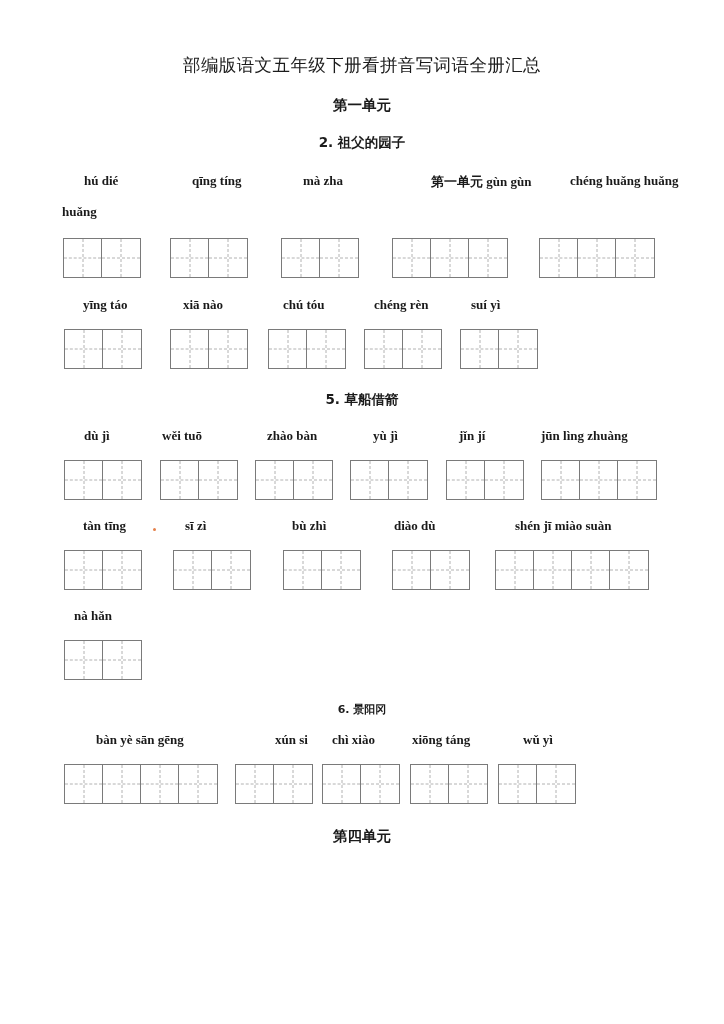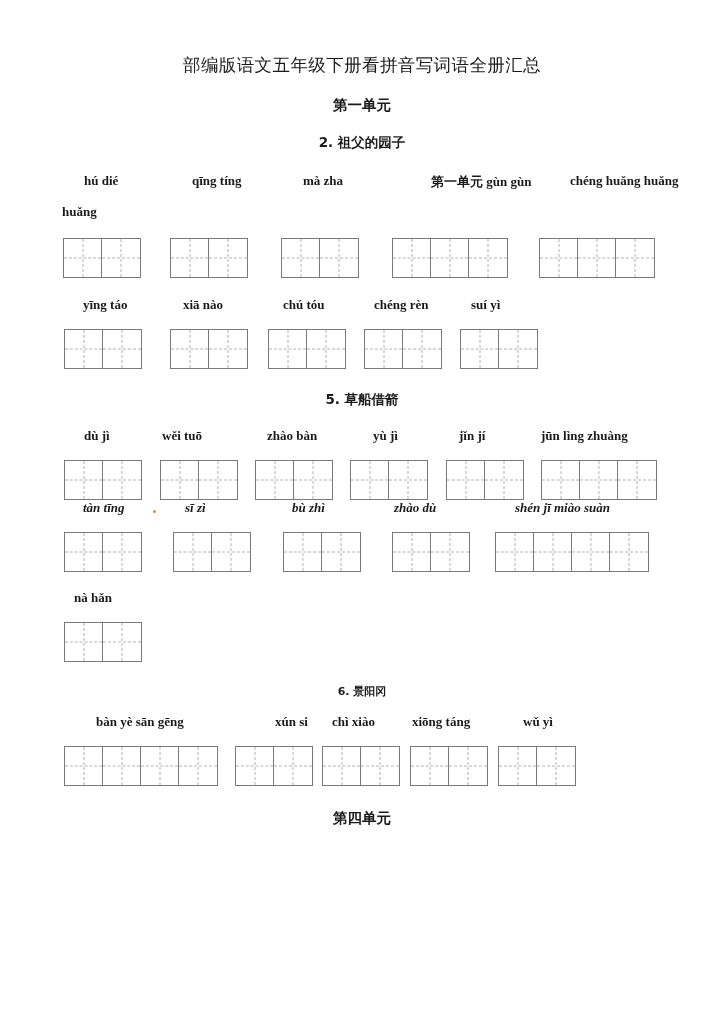--- a/index.html
+++ b/index.html
@@ -239,26 +239,26 @@
         <div class="cell"></div>
         <div class="cell"></div>
       </div>
     <div class="tzg" style="left:541px;">
         <div class="cell"></div>
         <div class="cell"></div>
         <div class="cell"></div>
       </div>
   </div>
 
-  <div class="pinyin-row" style="font-style:italic;">
+  <div class="pinyin-row" style="margin-top:18px;">
     <span class="pinyin" style="left:83px;">tàn tīng</span>
     <span class="artifact-dot" style="left:153px; top:10px;"></span>
     <span class="pinyin" style="left:185px;">sī zì</span>
     <span class="pinyin" style="left:292px;">bù zhì</span>
-    <span class="pinyin" style="left:394px;">zhào dù</span>
+    <span class="pinyin" style="left:394px;">diào dù</span>
     <span class="pinyin" style="left:515px;">shén jī miào suàn</span>
   </div>
 
   <div class="box-row" style="margin-top:10px;">
     <div class="tzg" style="left:64px;">
         <div class="cell"></div>
         <div class="cell"></div>
       </div>
     <div class="tzg" style="left:173px;">
         <div class="cell"></div>

